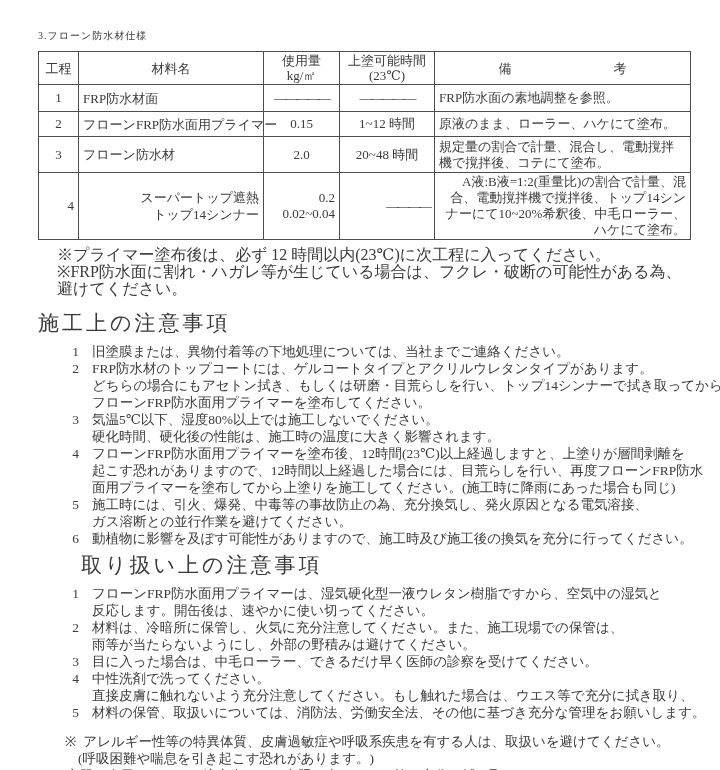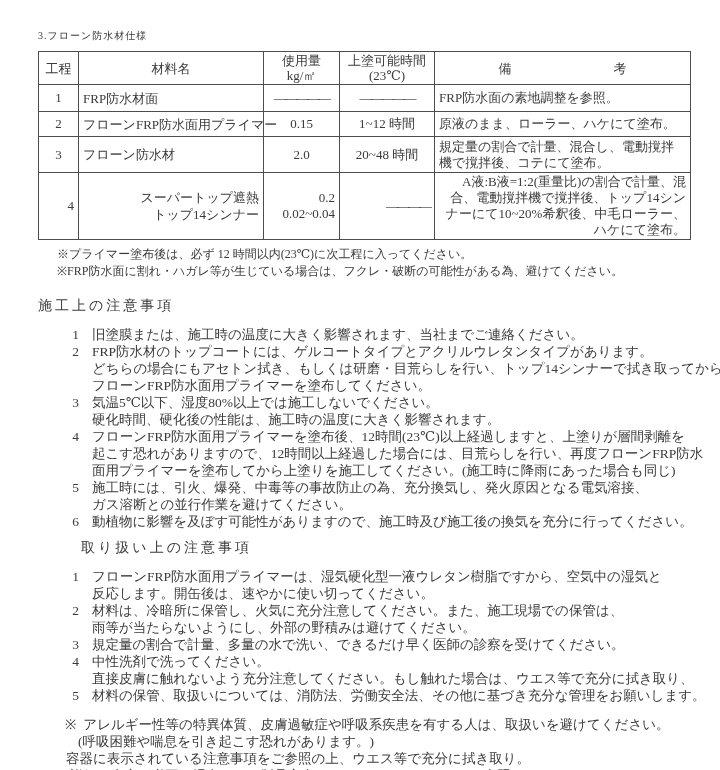--- a/index.html
+++ b/index.html
@@ -32,24 +32,24 @@
   .spec tbody tr.r1 td { height: 27px; }
   .spec tbody tr.r2 td { height: 25px; }
   .spec tbody tr.r3 td { height: 36px; }
   .spec tbody tr.r4 td { height: 54px; text-align: right; }
   .cell-material { padding-left: 8px; white-space: nowrap; line-height: 17px; }
   .cell-usage div { line-height: 16px; }
   .cell-remarks { line-height: 16px; padding: 2px 4px 2px 6px; }
   .dash { letter-spacing: -2px; white-space: nowrap; }
   .spread { display: flex; justify-content: center; gap: 102px; }
 
-  .tnotes { margin: 6px 0 0 19px; font-size: 12px; line-height: 17px; }
+  .tnotes { margin: 6px 0 0 19px; font-size: 16px; line-height: 17px; }
 
   h2.sec {
-    font-size: 14px;
+    font-size: 21px;
     font-weight: normal;
     letter-spacing: 3px;
     line-height: 28px;
     margin: 12px 0 6px 0;
   }
   h2.sec2 { margin-top: 4px; margin-left: 43px; }
 
   .items .item { display: flex; line-height: 17px; }
   .items .no { flex: none; width: 14px; margin-left: 27px; text-align: right; }
   .items .text { margin-left: 13px; }
@@ -155,21 +155,21 @@
   <div class="tnotes">
       <div class="tnote">※プライマー塗布後は、必ず 12 時間以内(23℃)に次工程に入ってください。</div>
       <div class="tnote">※FRP防水面に割れ・ハガレ等が生じている場合は、フクレ・破断の可能性がある為、避けてください。</div>
     </div>
 
   <h2 class="sec">施工上の注意事項</h2>
   <div class="items">
       <div class="item">
         <span class="no">1</span>
         <div class="text">
-          <div>旧塗膜または、施工時の温度に大きく影響されます、当社までご連絡ください。</div>
+          <div>旧塗膜または、異物付着等の下地処理については、当社までご連絡ください。</div>
         </div>
       </div>
       <div class="item">
         <span class="no">2</span>
         <div class="text">
           <div>FRP防水材のトップコートには、ゲルコートタイプとアクリルウレタンタイプがあります。</div>
           <div>どちらの場合にもアセトン拭き、もしくは研磨・目荒らしを行い、トップ14シンナーで拭き取ってから</div>
           <div>フローンFRP防水面用プライマーを塗布してください。</div>
         </div>
       </div>
@@ -215,21 +215,21 @@
       <div class="item">
         <span class="no">2</span>
         <div class="text">
           <div>材料は、冷暗所に保管し、火気に充分注意してください。また、施工現場での保管は、</div>
           <div>雨等が当たらないようにし、外部の野積みは避けてください。</div>
         </div>
       </div>
       <div class="item">
         <span class="no">3</span>
         <div class="text">
-          <div>規定量の割合で計量、多量の水で洗い、できるだけ早く医師の診察を受けてください。</div>
+          <div>目に入った場合は、中毛ローラー、できるだけ早く医師の診察を受けてください。</div>
         </div>
       </div>
       <div class="item">
         <span class="no">4</span>
         <div class="text">
           <div>中性洗剤で洗ってください。</div>
           <div>直接皮膚に触れないよう充分注意してください。もし触れた場合は、ウエス等で充分に拭き取り、</div>
         </div>
       </div>
       <div class="item">

